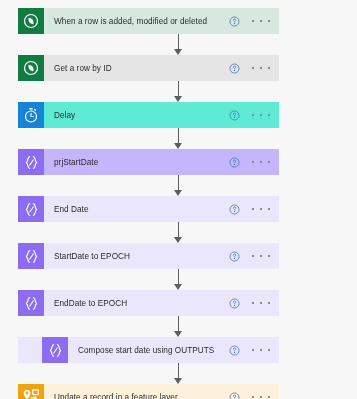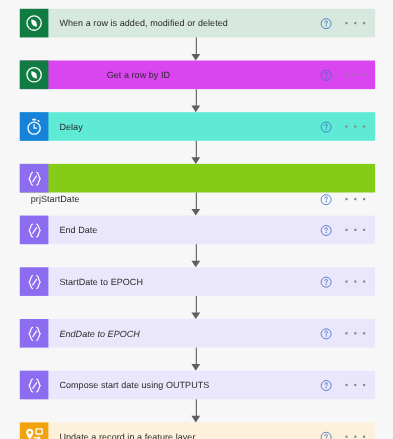--- a/index.html
+++ b/index.html
@@ -16,21 +16,21 @@
 
   #flow {
     position: relative;
     width: 357px;
     height: 399px;
   }
 
   .step-row {
     position: absolute;
     left: 18px;
-    width: 323px;
+    width: 261px;
     height: 26px;
     display: flex;
     align-items: stretch;
     box-sizing: border-box;
   }
 
   .step-icon {
     width: 26px;
     height: 26px;
     flex: 0 0 26px;
@@ -137,21 +137,21 @@
           <i></i>
           <i></i>
           <i></i>
         </span>
       </div>
     </div>
     <div class="connector" style="top: 34px; height: 21px;">
       <span class="stem"></span>
       <span class="head"></span>
     </div>
-    <div class="step-row" style="top: 55px; background: #d946ef; gap: 43px;">
+    <div class="step-row" style="top: 55px; background: #e5e5e5;">
       <div class="step-icon" style="background: rgb(16, 124, 65);">
         <svg class="icon-svg" width="16" height="16" viewBox="0 0 32 32" aria-hidden="true">
           <circle cx="16" cy="16" r="13" fill="none" stroke="#ffffff" stroke-width="2.4"></circle>
           <path d="M11 9.5 C19 10.5 21.5 14 21 22.5 C13 21.5 10.5 18 11 9.5 Z" fill="#ffffff"></path>
         </svg>
       </div>
       <div class="step-body">
         <span class="step-title">Get a row by ID</span>
         <span class="help-icon">
           <svg class="icon-svg" width="11" height="11" viewBox="0 0 16 16" aria-hidden="true">
@@ -193,21 +193,21 @@
           <i></i>
           <i></i>
           <i></i>
         </span>
       </div>
     </div>
     <div class="connector" style="top: 128px; height: 21px;">
       <span class="stem"></span>
       <span class="head"></span>
     </div>
-    <div class="step-row" style="top: 149px; background: #84cc16; flex-direction: column;">
+    <div class="step-row" style="top: 149px; background: #c4b5fd;">
       <div class="step-icon" style="background: rgb(140, 108, 240);">
         <svg class="icon-svg" width="17" height="17" viewBox="0 0 32 32" aria-hidden="true">
           <path d="M12.5 5 C9 5 9.8 12.5 6.5 16 C9.8 19.5 9 27 12.5 27" fill="none" stroke="#ffffff" stroke-width="2.1" stroke-linecap="round"></path>
           <path d="M19.5 5 C23 5 22.2 12.5 25.5 16 C22.2 19.5 23 27 19.5 27" fill="none" stroke="#ffffff" stroke-width="2.1" stroke-linecap="round"></path>
           <path d="M19.2 11.2 L12.8 20.8" fill="none" stroke="#ffffff" stroke-width="2.1" stroke-linecap="round"></path>
         </svg>
       </div>
       <div class="step-body">
         <span class="step-title">prjStartDate</span>
         <span class="help-icon">
@@ -277,21 +277,21 @@
           <i></i>
           <i></i>
           <i></i>
         </span>
       </div>
     </div>
     <div class="connector" style="top: 269px; height: 21px;">
       <span class="stem"></span>
       <span class="head"></span>
     </div>
-    <div class="step-row" style="top: 290px; background: rgb(234, 230, 251); font-style: italic;">
+    <div class="step-row" style="top: 290px; background: rgb(234, 230, 251);">
       <div class="step-icon" style="background: rgb(140, 108, 240);">
         <svg class="icon-svg" width="17" height="17" viewBox="0 0 32 32" aria-hidden="true">
           <path d="M12.5 5 C9 5 9.8 12.5 6.5 16 C9.8 19.5 9 27 12.5 27" fill="none" stroke="#ffffff" stroke-width="2.1" stroke-linecap="round"></path>
           <path d="M19.5 5 C23 5 22.2 12.5 25.5 16 C22.2 19.5 23 27 19.5 27" fill="none" stroke="#ffffff" stroke-width="2.1" stroke-linecap="round"></path>
           <path d="M19.2 11.2 L12.8 20.8" fill="none" stroke="#ffffff" stroke-width="2.1" stroke-linecap="round"></path>
         </svg>
       </div>
       <div class="step-body">
         <span class="step-title">EndDate to EPOCH</span>
         <span class="help-icon">
@@ -305,21 +305,21 @@
           <i></i>
           <i></i>
           <i></i>
         </span>
       </div>
     </div>
     <div class="connector" style="top: 316px; height: 21px;">
       <span class="stem"></span>
       <span class="head"></span>
     </div>
-    <div class="step-row" style="top: 337px; background: rgb(234, 230, 251);">
+    <div class="step-row" style="top: 337px; background: rgb(234, 230, 251); padding-left: 24px;">
       <div class="step-icon" style="background: rgb(140, 108, 240);">
         <svg class="icon-svg" width="17" height="17" viewBox="0 0 32 32" aria-hidden="true">
           <path d="M12.5 5 C9 5 9.8 12.5 6.5 16 C9.8 19.5 9 27 12.5 27" fill="none" stroke="#ffffff" stroke-width="2.1" stroke-linecap="round"></path>
           <path d="M19.5 5 C23 5 22.2 12.5 25.5 16 C22.2 19.5 23 27 19.5 27" fill="none" stroke="#ffffff" stroke-width="2.1" stroke-linecap="round"></path>
           <path d="M19.2 11.2 L12.8 20.8" fill="none" stroke="#ffffff" stroke-width="2.1" stroke-linecap="round"></path>
         </svg>
       </div>
       <div class="step-body">
         <span class="step-title">Compose start date using OUTPUTS</span>
         <span class="help-icon">

